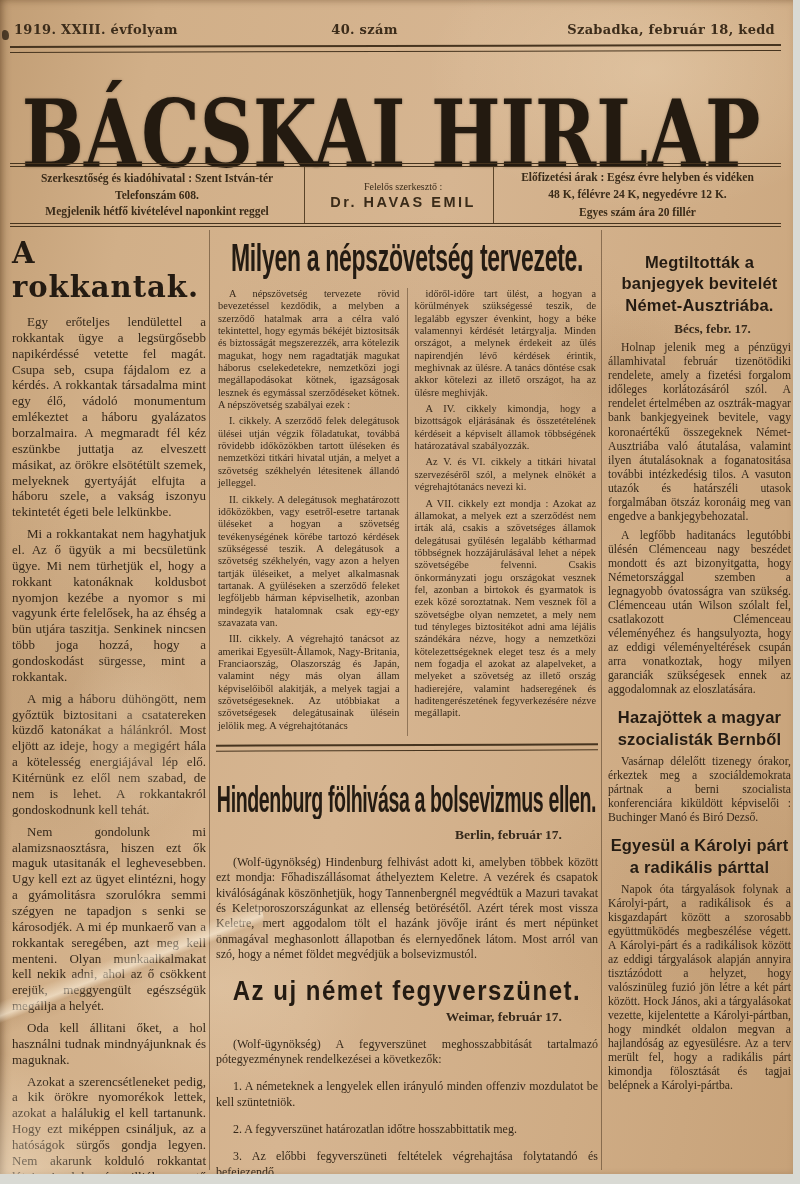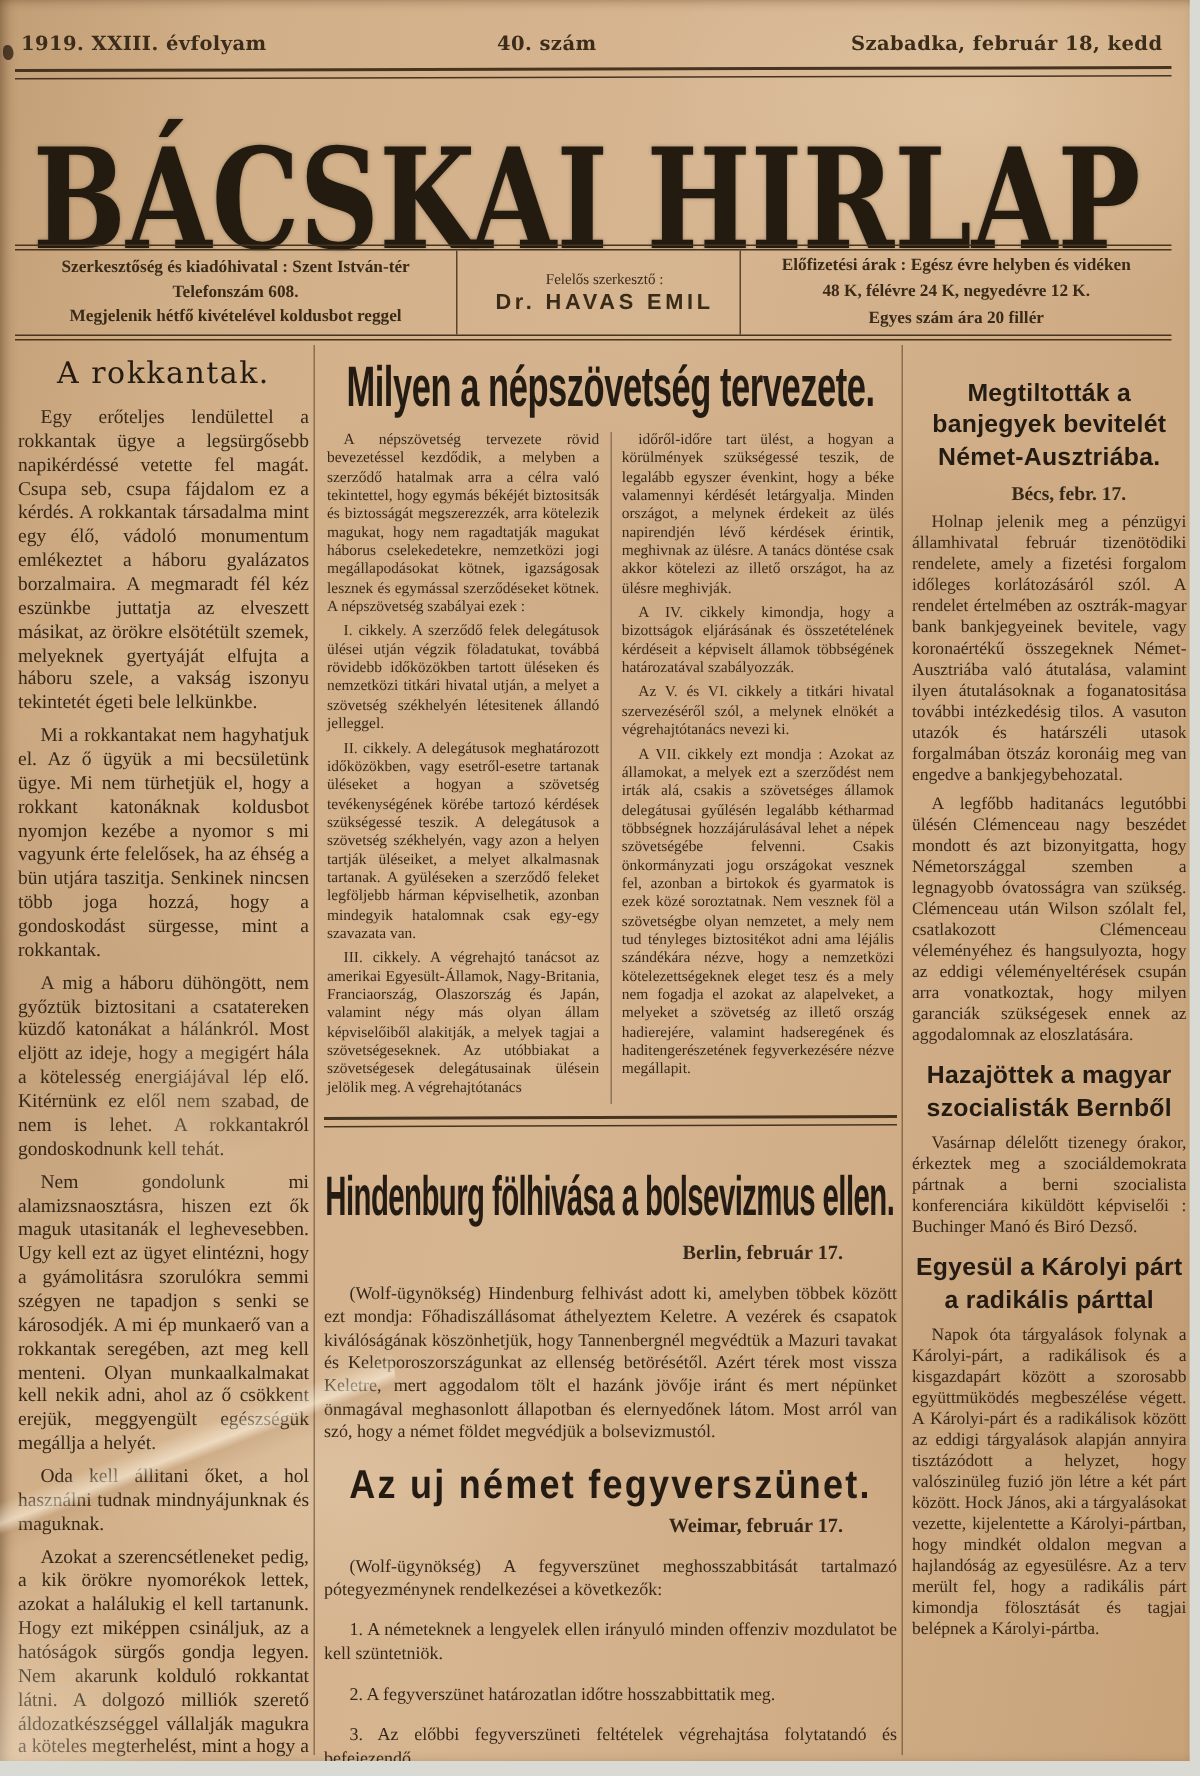--- a/index.html
+++ b/index.html
@@ -68,22 +68,22 @@
   .col1{position:absolute;left:12px;top:234px;width:194px;}
   .mid{position:absolute;left:216px;top:232px;width:382px;}
   .col4{position:absolute;left:608px;top:236px;width:183px;}
   .vdiv{position:absolute;width:1px;background:rgba(78,56,34,0.55);}
   .vdiv.v1{left:209px;top:230px;height:940px;}
   .vdiv.v2{left:601px;top:230px;height:940px;}
   
   p.body{margin:0 0 6px 0;text-align:justify;text-indent:15px;}
   .col1 p.body{font-size:13px;line-height:1.22;}
   .col1 .head{
-    font-family:"DejaVu Serif", serif;font-weight:normal;font-size:20px;
-    text-align:center;color:#241b12;margin:2px 0 10px 0;letter-spacing:1px;
+    font-family:"DejaVu Serif", serif;font-weight:bold;font-size:29px;
+    color:#241b12;margin:2px 0 10px 0;letter-spacing:1px;
   }
   .lead-head{height:52px;display:flex;align-items:center;justify-content:center;}
   .lead-head span{
     display:inline-block;white-space:nowrap;font-family:"Liberation Sans", sans-serif;
     font-weight:bold;font-size:23px;color:#241b12;letter-spacing:-0.3px;
     transform:scale(1.0,1.65);transform-origin:center;
   }
   .subcols{display:flex;margin-top:4px;}
   .subcol{width:50%;padding:0 7px 0 2px;}
   .subcol.first{border-right:1px solid rgba(78,56,34,0.5);}
@@ -128,21 +128,21 @@
   <div class="dbl-rule rule-top"></div>
 
   <div class="masthead">
     <span>BÁCSKAI HIRLAP</span>
   </div>
 
   <div class="infobar">
     <div class="cell office">
       <div>Szerkesztőség és kiadóhivatal : Szent István-tér</div>
       <div>Telefonszám 608.</div>
-      <div>Megjelenik hétfő kivételével koldusbot reggel</div>
+      <div>Megjelenik hétfő kivételével naponkint reggel</div>
     </div>
     <div class="cell editor">
       <div class="lbl">Felelős szerkesztő :</div>
       <div class="name">Dr. HAVAS EMIL</div>
     </div>
     <div class="cell prices">
       <div>Előfizetési árak : Egész évre helyben és vidéken</div>
       <div>48 K, félévre 24 K, negyedévre 12 K.</div>
       <div>Egyes szám ára 20 fillér</div>
     </div>

